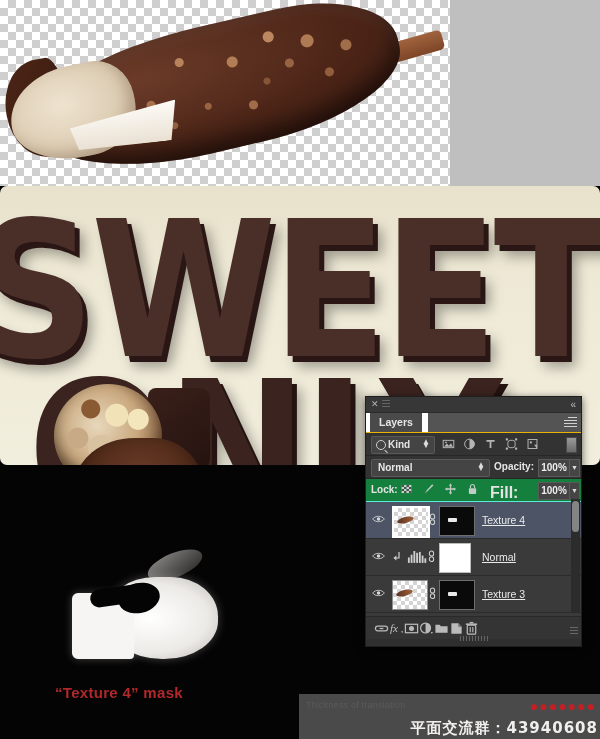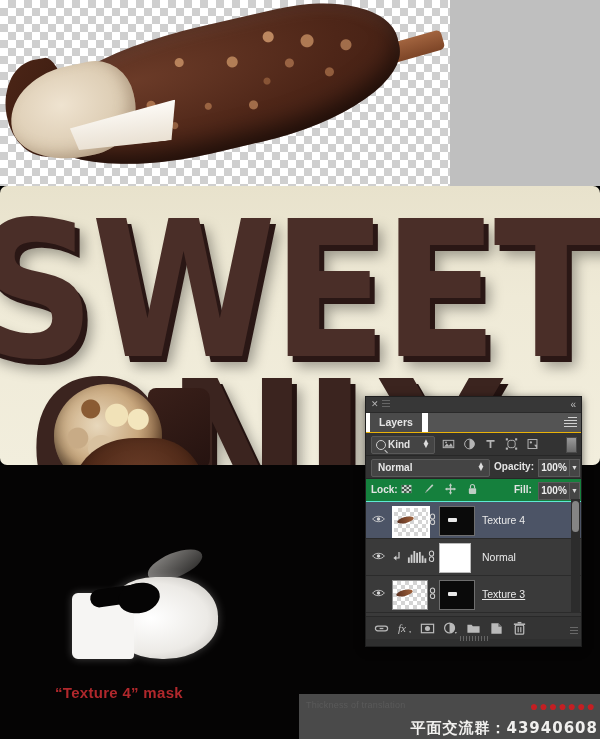--- a/index.html
+++ b/index.html
@@ -366,21 +366,21 @@
 
   .ps-lockrow {
     position: relative; height: 22px; background: #15803d;
     border-bottom: 1px solid #5eead4;
   }
   .lock-label { position:absolute; left:5px; top:5px; font-size:10px;
     font-weight:bold; color:#e4e4e4;}
   .lock-icons { position:absolute; left:34px; top:3px; display:flex;
     gap:9px; align-items:center;}
   .lk { width: 13px; height: 14px; opacity:.85;}
-  .fill-label { position:absolute; left:148px; top:5px; font-size:10px;
+  .fill-label { position:absolute; left:124px; top:5px; font-size:16px;
     font-weight:bold; color:#e4e4e4;}
   .fill-field {
     position: absolute; left: 172px; top: 3px; width: 30px; height: 16px;
     background: #444444; border: 1px solid #5a5a5a;
     font-size: 10px; font-weight: bold; color: #eee;
     text-align: center; line-height: 15px;
   }
 
   .ps-layers {
     position: relative; height: 114px; background: #3a3a3a; overflow: hidden;
@@ -419,21 +419,21 @@
   .thumb-mask .mk {
     position: absolute; left: 8px; top: 11px; width: 9px; height: 4px;
     background: #e9e9e9; border-radius: 1px;
   }
   .thumb-white {
     position: absolute; left: 73px; top: 4px; width: 30px; height: 28px;
     background: #ffffff; border: 1px solid #bbbbbb;
   }
   .layer-name {
     position: absolute; left: 116px; top: 12px;
-    font-size: 10.5px; color: #eaeaea;
+    font-size: 10.5px; color: #eaeaea; text-decoration: underline;
   }
   .layer-name.u { text-decoration: underline; }
   .clip-arrow {
     position: absolute; left: 26px; top: 12px; width: 10px; height: 12px;
   }
   .hist-icon {
     position: absolute; left: 41px; top: 10px; width: 22px; height: 15px;
   }
   .chain2 { position: absolute; left: 62px; top: 11px; width: 7px; height: 13px; }
 
@@ -442,21 +442,21 @@
     background: #2c2c2c;
   }
   .ps-scrollthumb {
     position: absolute; left: 1px; top: 2px; width: 7px; height: 31px;
     background: #848484; border-radius: 4px;
   }
 
   .ps-bottombar {
     position: relative; height: 22px; background: #343434;
     border-top: 1px solid #292929;
-    display: flex; align-items: center; gap: 8px; padding-left: 8px;
+    display: flex; align-items: center; padding-left: 8px;
   }
   .bb { width: 15px; height: 15px; opacity: .85; }
   .ps-grip {
     position: absolute; right: 3px; bottom: 4px; width: 8px; height: 8px;
     background-image: linear-gradient(#8d8d8d 1px, transparent 1px);
     background-size: 3px 3px; opacity:.6;
   }
   .ps-resize {
     position: absolute; left: 94px; bottom: -2px; width: 28px; height: 5px;
     background-image: linear-gradient(90deg,#8d8d8d 1px, transparent 1px);

